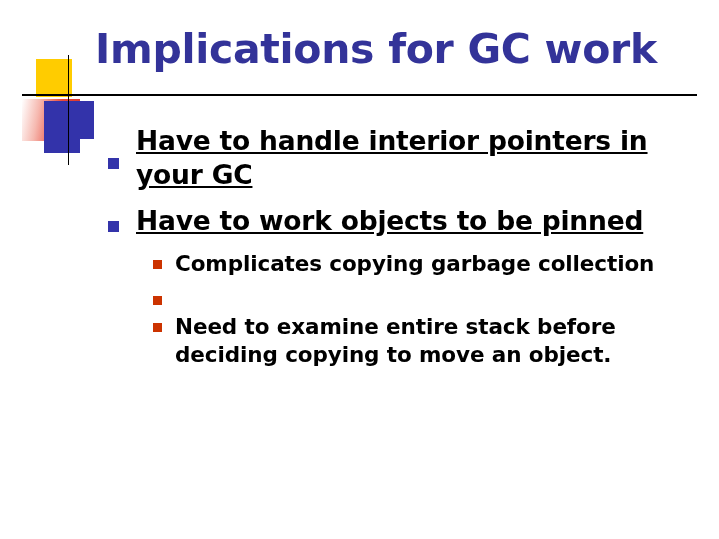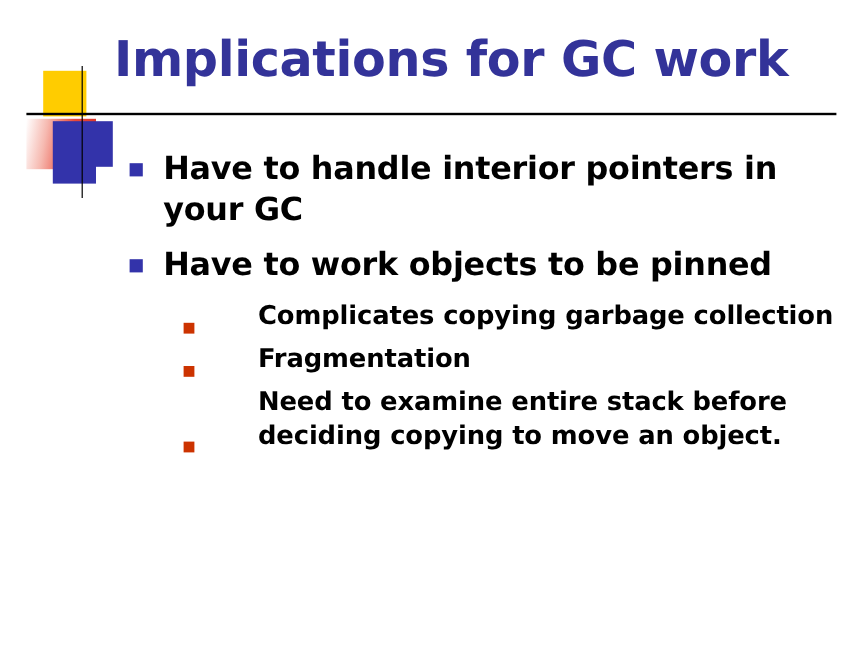--- a/index.html
+++ b/index.html
@@ -92,22 +92,23 @@
 
   
   .body {
     position: absolute;
     left: 108px;
     top: 124px;
     width: 600px;
   }
   .l1 {
     display: flex;
-    align-items: flex-start;
+    align-items: center;
     margin-bottom: 12px;
+    text-decoration: underline;
   }
   .l1 .bullet {
     width: 11px;
     height: 11px;
     background: #3333AA;
     flex: 0 0 auto;
     margin-top: 12px;
     margin-right: 17px;
   }
   .l1 .text {
@@ -116,23 +117,22 @@
     color: #000000;
     line-height: 1.28;
     letter-spacing: -0.2px;
   }
   .sublist {
     margin-left: 45px;
     margin-top: 8px;
   }
   .l2 {
     display: flex;
-    align-items: flex-end;
+    align-items: flex-start;
     margin-bottom: 8px;
-    gap: 40px;
   }
   .l2 .bullet {
     width: 9px;
     height: 9px;
     background: #CC3300;
     flex: 0 0 auto;
     margin-top: 10px;
     margin-right: 13px;
   }
   .l2 .text {
@@ -171,21 +171,20 @@
       <div class="text">Have to work objects to be pinned</div>
     </div>
 
     <div class="sublist">
       <div class="l2">
         <div class="bullet"></div>
         <div class="text">Complicates copying garbage collection</div>
       </div>
       <div class="l2">
         <div class="bullet"></div>
-        <div class="text">Fragmentation</div>
       </div>
       <div class="l2">
         <div class="bullet"></div>
         <div class="text">Need to examine entire stack before deciding copying to move an object.</div>
       </div>
     </div>
 
   </div>
 </div>
 

